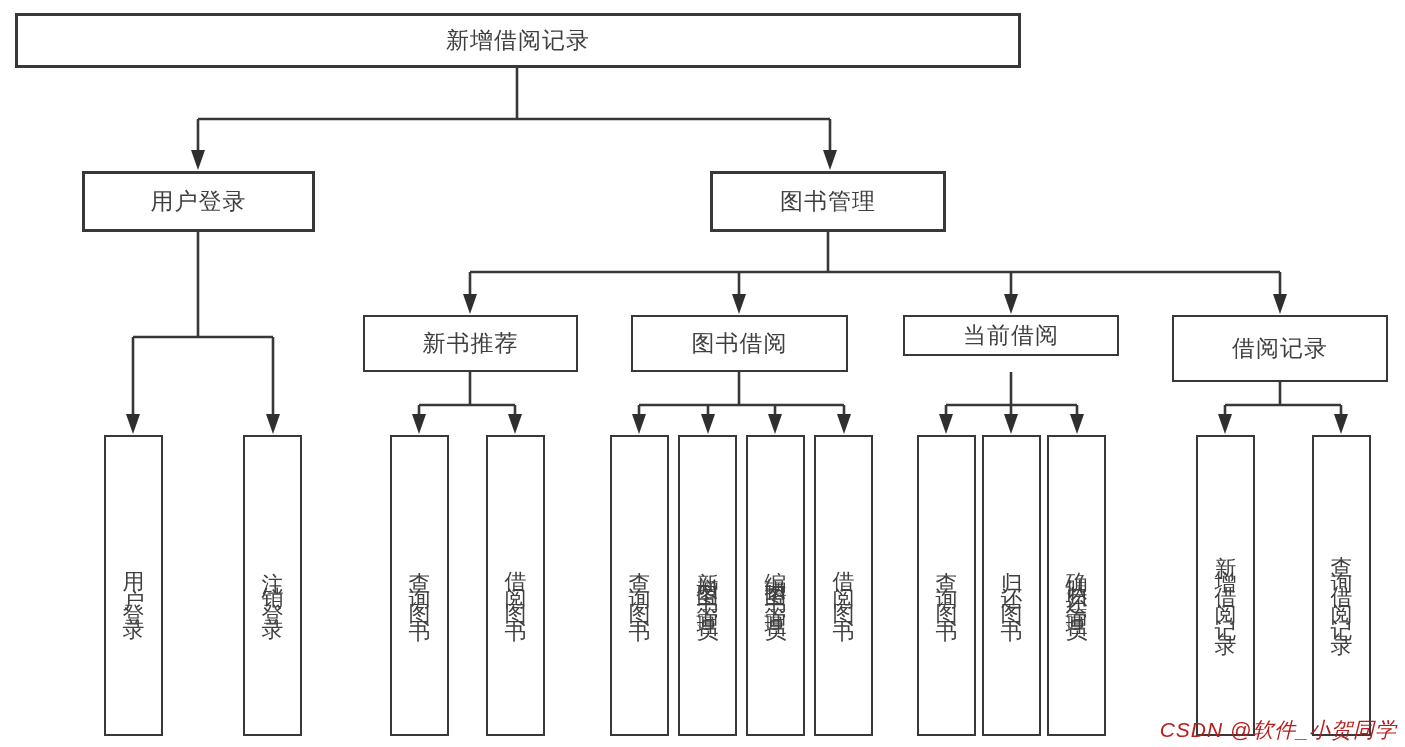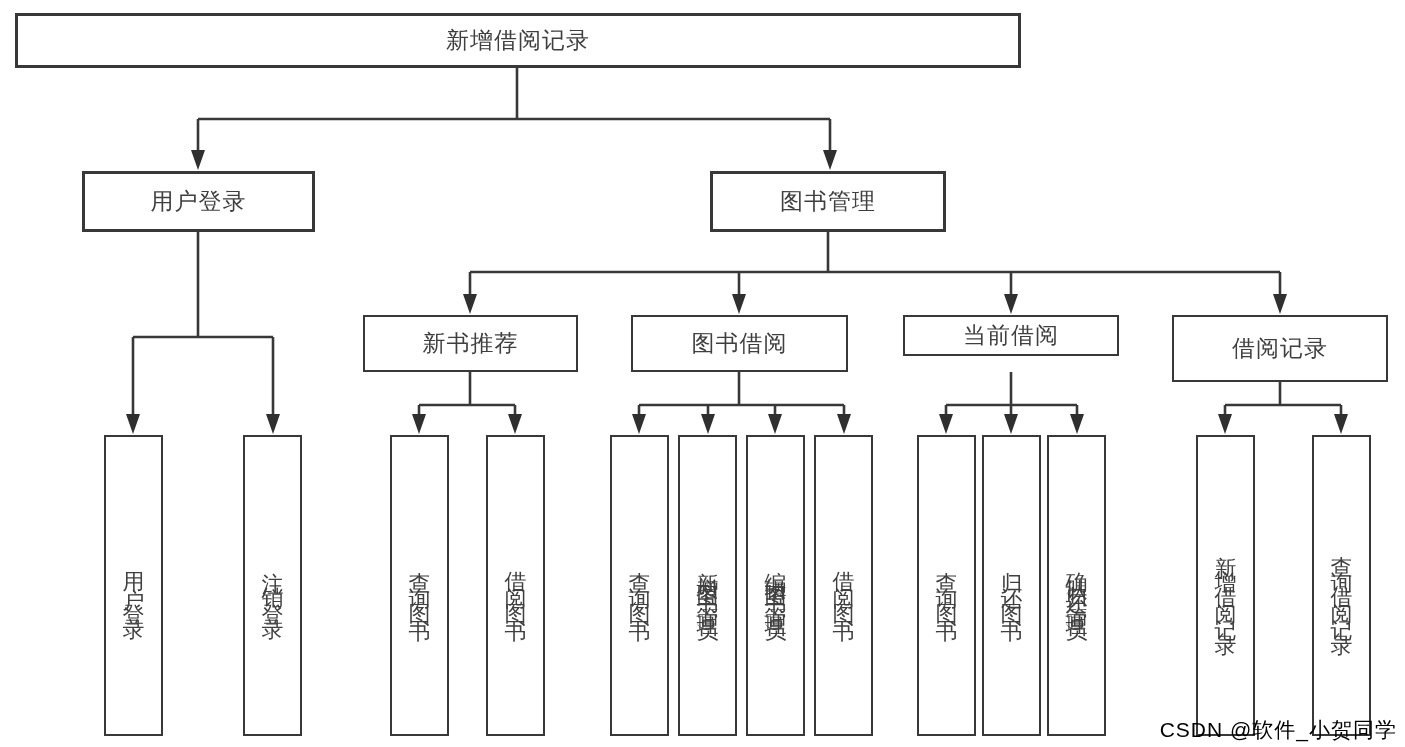--- a/index.html
+++ b/index.html
@@ -40,21 +40,22 @@
     letter-spacing: 7px;
   }
   .vspace-wide { letter-spacing: 16px; }
   .vspace-tight { letter-spacing: 7px; }
   .watermark {
     position: absolute;
     right: 8px;
     bottom: 3px;
     font-size: 21px;
     letter-spacing: 1px;
-    color: #000000;
+    color: #b91c1c;
+    font-style: italic;
   }
 </style>
 </head>
 <body>
 
 <div class="canvas">
 
   <svg class="connectors" width="1405" height="747" viewBox="0 0 1405 747" aria-hidden="true">
     <g stroke="#383838" stroke-width="2.6" fill="none">
 

